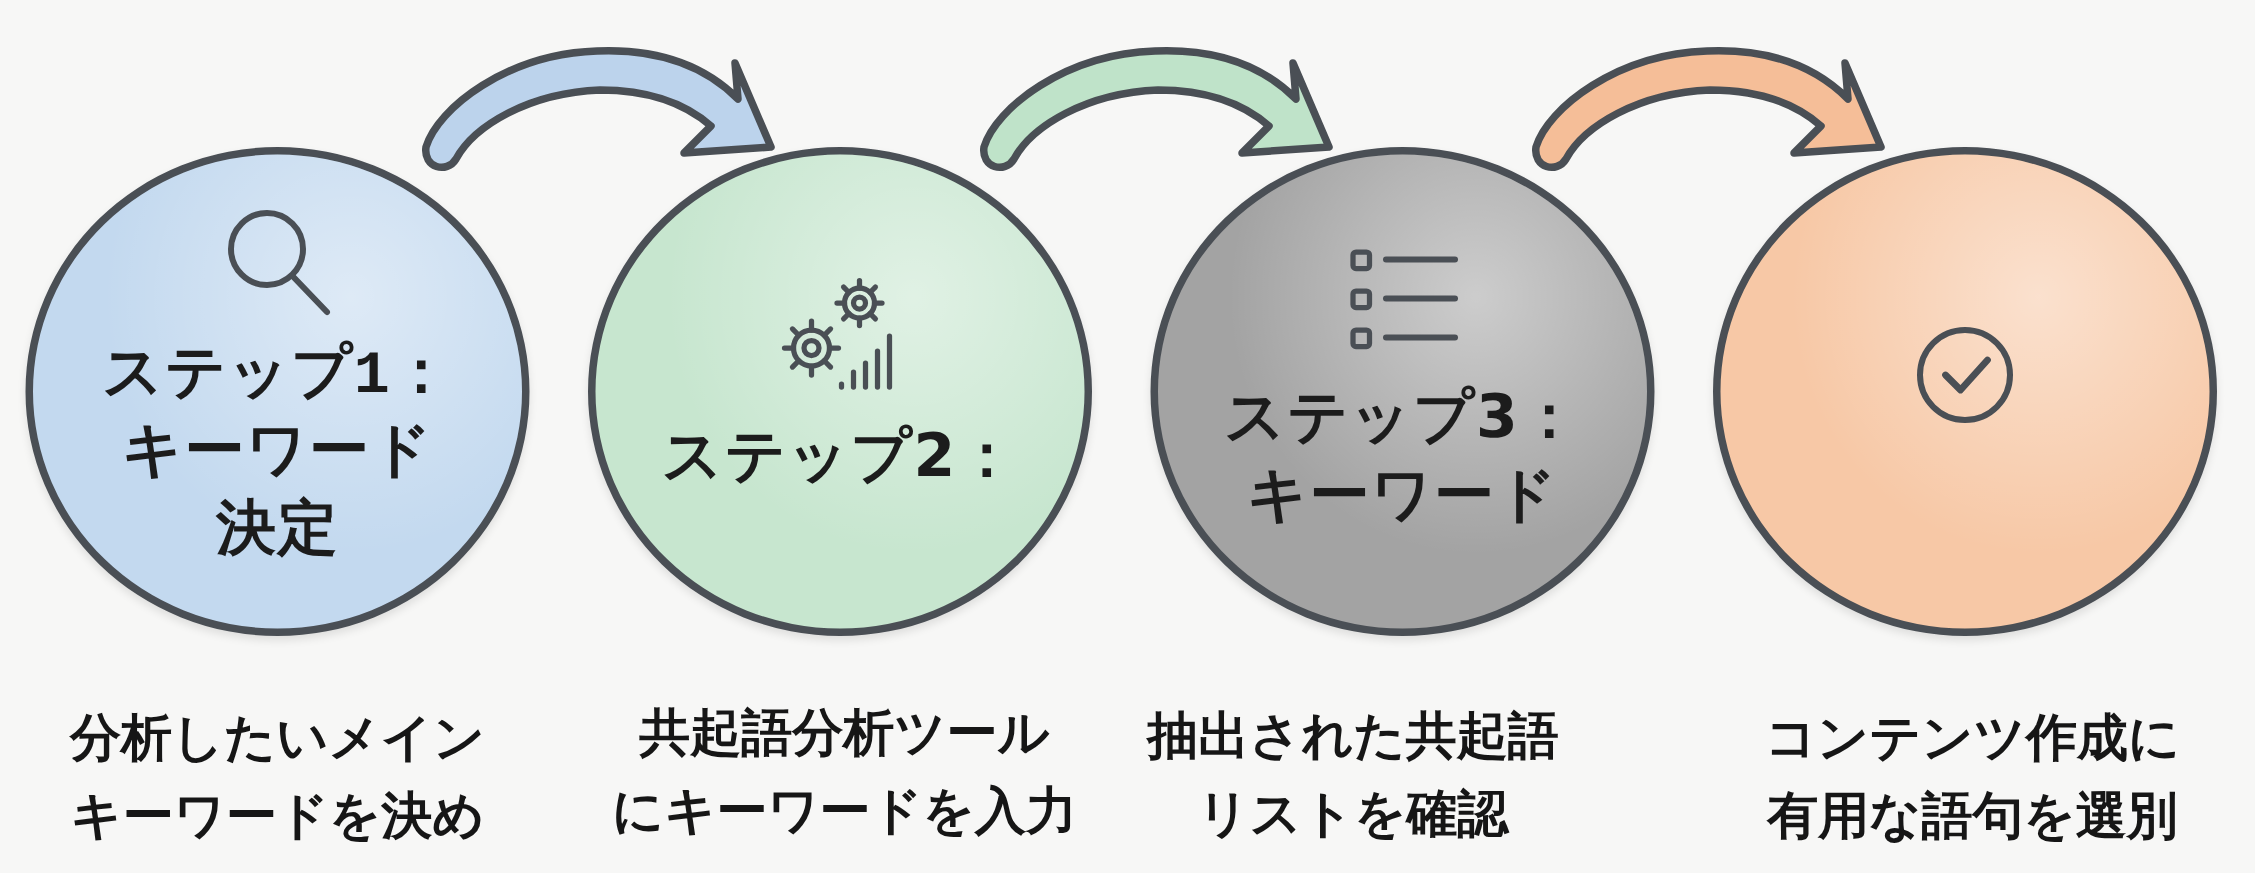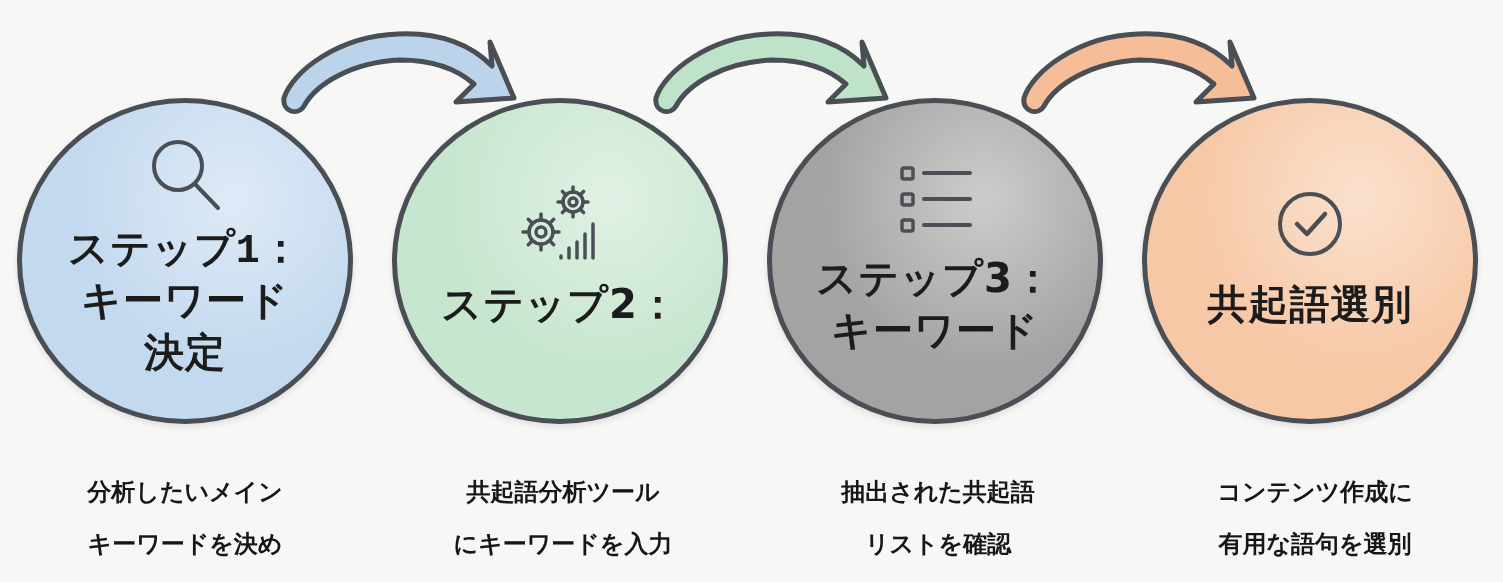--- a/index.html
+++ b/index.html
@@ -67,21 +67,21 @@
       letter-spacing: 1px;
       position: relative;
       white-space: pre-line;
     }
     .desc {
       position: absolute;
       top: 466px;
       width: 370px;
       text-align: center;
       font-weight: bold;
-      font-size: 24px;
+      font-size: 34px;
       line-height: 52px;
       color: #161616;
       white-space: pre-line;
     }
   </style>
 </head>
 <body>
 
 <svg class="arrows-layer" viewBox="0 0 1503 582">
   <g transform="translate(278,22)">
@@ -170,23 +170,22 @@
   <div class="title">ステップ3：</div>
   <div class="subtitle">キーワード</div>
 </div>
 
 <div class="step" style="left:1142px; background:#f7c8a6;">
   <div class="glow"></div>
   <svg class="icon" viewBox="0 0 90 90">
     <circle cx="45" cy="42" r="30" fill="none" stroke="#4a4f55" stroke-width="4"></circle>
     <polyline points="32,42 42,52 60,32" fill="none" stroke="#4a4f55" stroke-width="4.5" stroke-linecap="round" stroke-linejoin="round"></polyline>
   </svg>
-  <div class="subtitle">共起語選別</div>
 </div>
 
 <div class="desc" style="left:0px;">分析したいメイン
 キーワードを決め</div>
-<div class="desc" style="left:378px;">共起語分析ツール
+<div class="desc" style="left:378px;font-family:Liberation Mono, monospace;">共起語分析ツール
 にキーワードを入力</div>
-<div class="desc" style="left:753px;">抽出された共起語
+<div class="desc" style="left:717px;font-family:Liberation Serif, serif;">抽出された共起語
 リストを確認</div>
 <div class="desc" style="left:1130px;">コンテンツ作成に
 有用な語句を選別</div>
 
 </body></html>

